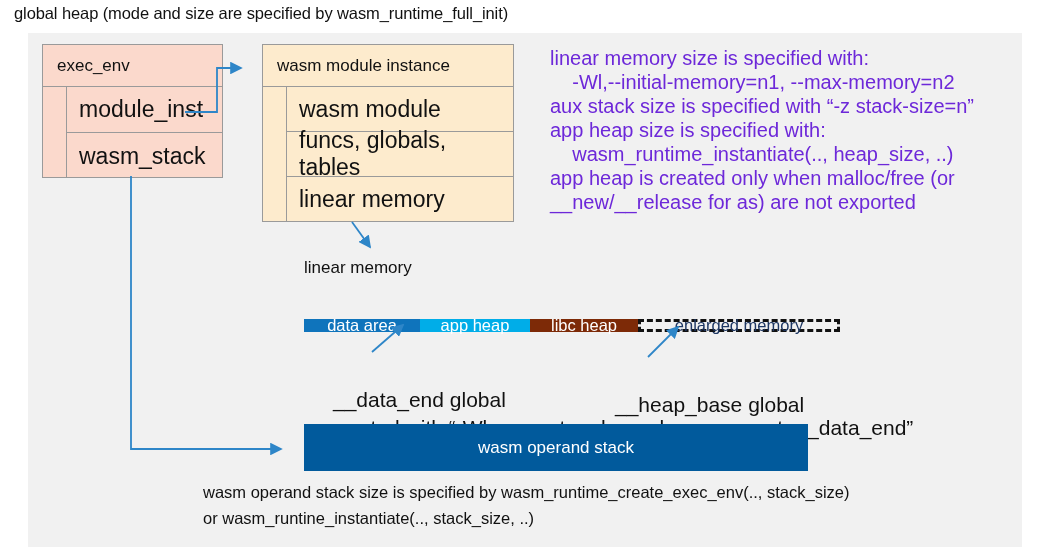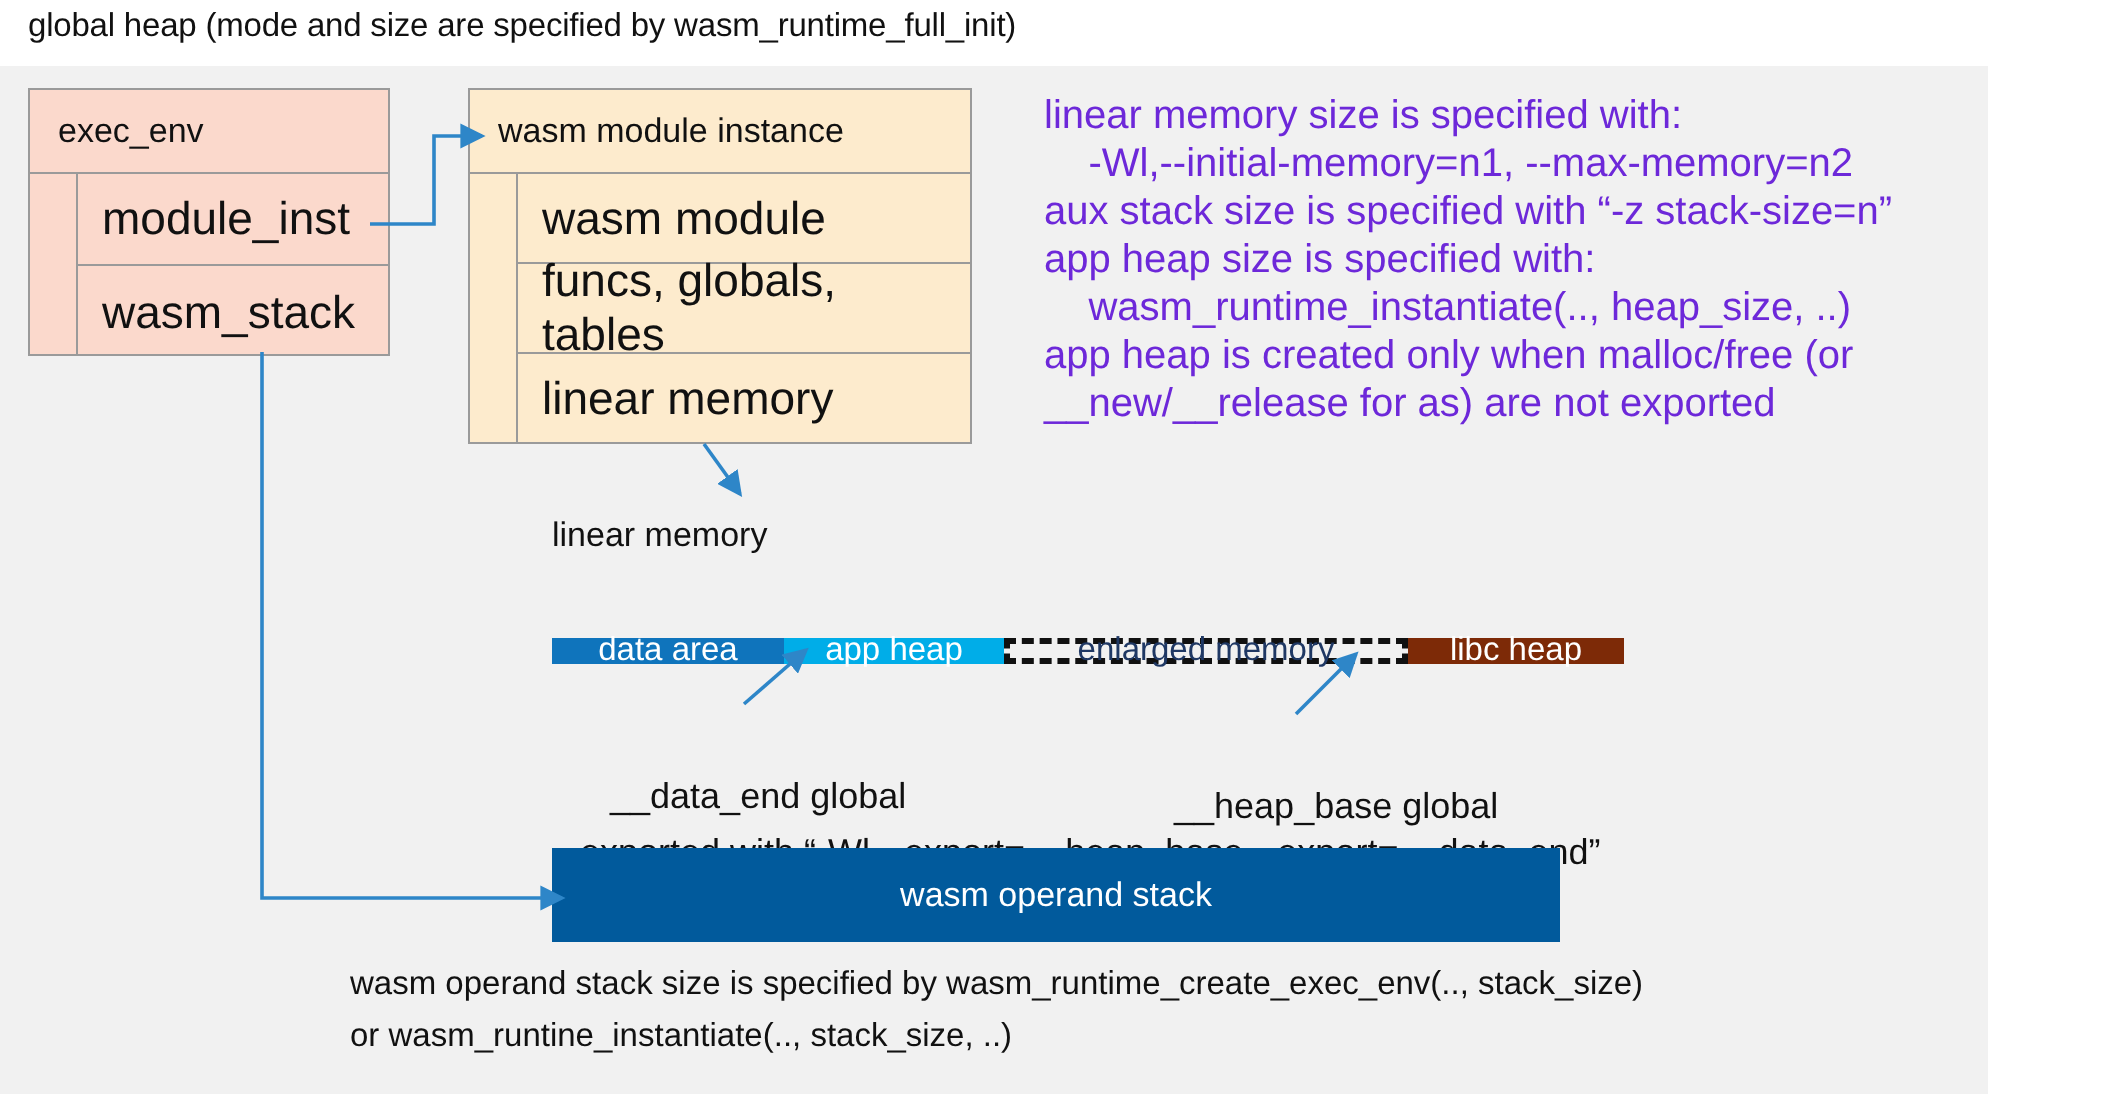--- a/index.html
+++ b/index.html
@@ -18,21 +18,21 @@
     position: absolute;
     left: 14px; top: 4px;
     font-size: 16.5px;
     color: #111111;
     white-space: nowrap;
     letter-spacing: -0.1px;
   }
 
   .panel {
     position: absolute;
-    left: 0; top: 33px;
+    left: 28px; top: 33px;
     width: 994px; height: 514px;
     background: #f1f1f1;
   }
 
   
   .structbox {
     position: absolute;
     box-sizing: border-box;
     border: 1px solid #9a9a9a;
   }
@@ -127,21 +127,21 @@
   }
   #mem-bar .seg.dashed {
     background: #f1f1f1;
     color: #1f3864;
     border: 3px dashed #111111;
   }
 
   
   .ann {
     position: absolute;
-    font-size: 18px;
+    font-size: 21px;
     color: #111;
     white-space: nowrap;
   }
   #ann-data-end  { left: 305px; top: 355px; }
   #ann-heap-base { left: 587px; top: 360px; }
   #ann-exported  { left: 290px; top: 383px; }
 
   
   #operand-stack {
     position: absolute;
@@ -214,25 +214,25 @@
 
     <div class="lm-caption">linear memory</div>
 
     <div id="mem-bar">
         <div class="seg" style="width: 116px; background: rgb(15, 116, 188);">
           <span>data area</span>
         </div>
         <div class="seg" style="width: 110px; background: rgb(0, 173, 232);">
           <span>app heap</span>
         </div>
+        <div class="seg" style="width: 108px; background: rgb(125, 42, 7);">
+          <span>libc heap</span>
+        </div>
         <div class="seg dashed" style="width: 202px; color: rgb(31, 56, 100);">
           <span>enlarged memory</span>
-        </div>
-        <div class="seg" style="width: 108px; background: rgb(125, 42, 7);">
-          <span>libc heap</span>
         </div>
       </div>
 
     <div class="ann" id="ann-data-end">__data_end global</div>
     <div class="ann" id="ann-heap-base">__heap_base global</div>
     <div class="ann" id="ann-exported">exported with “-Wl,--export=__heap_base,--export=__data_end”</div>
 
     <div id="operand-stack">
       <span>wasm operand stack</span>
     </div>

